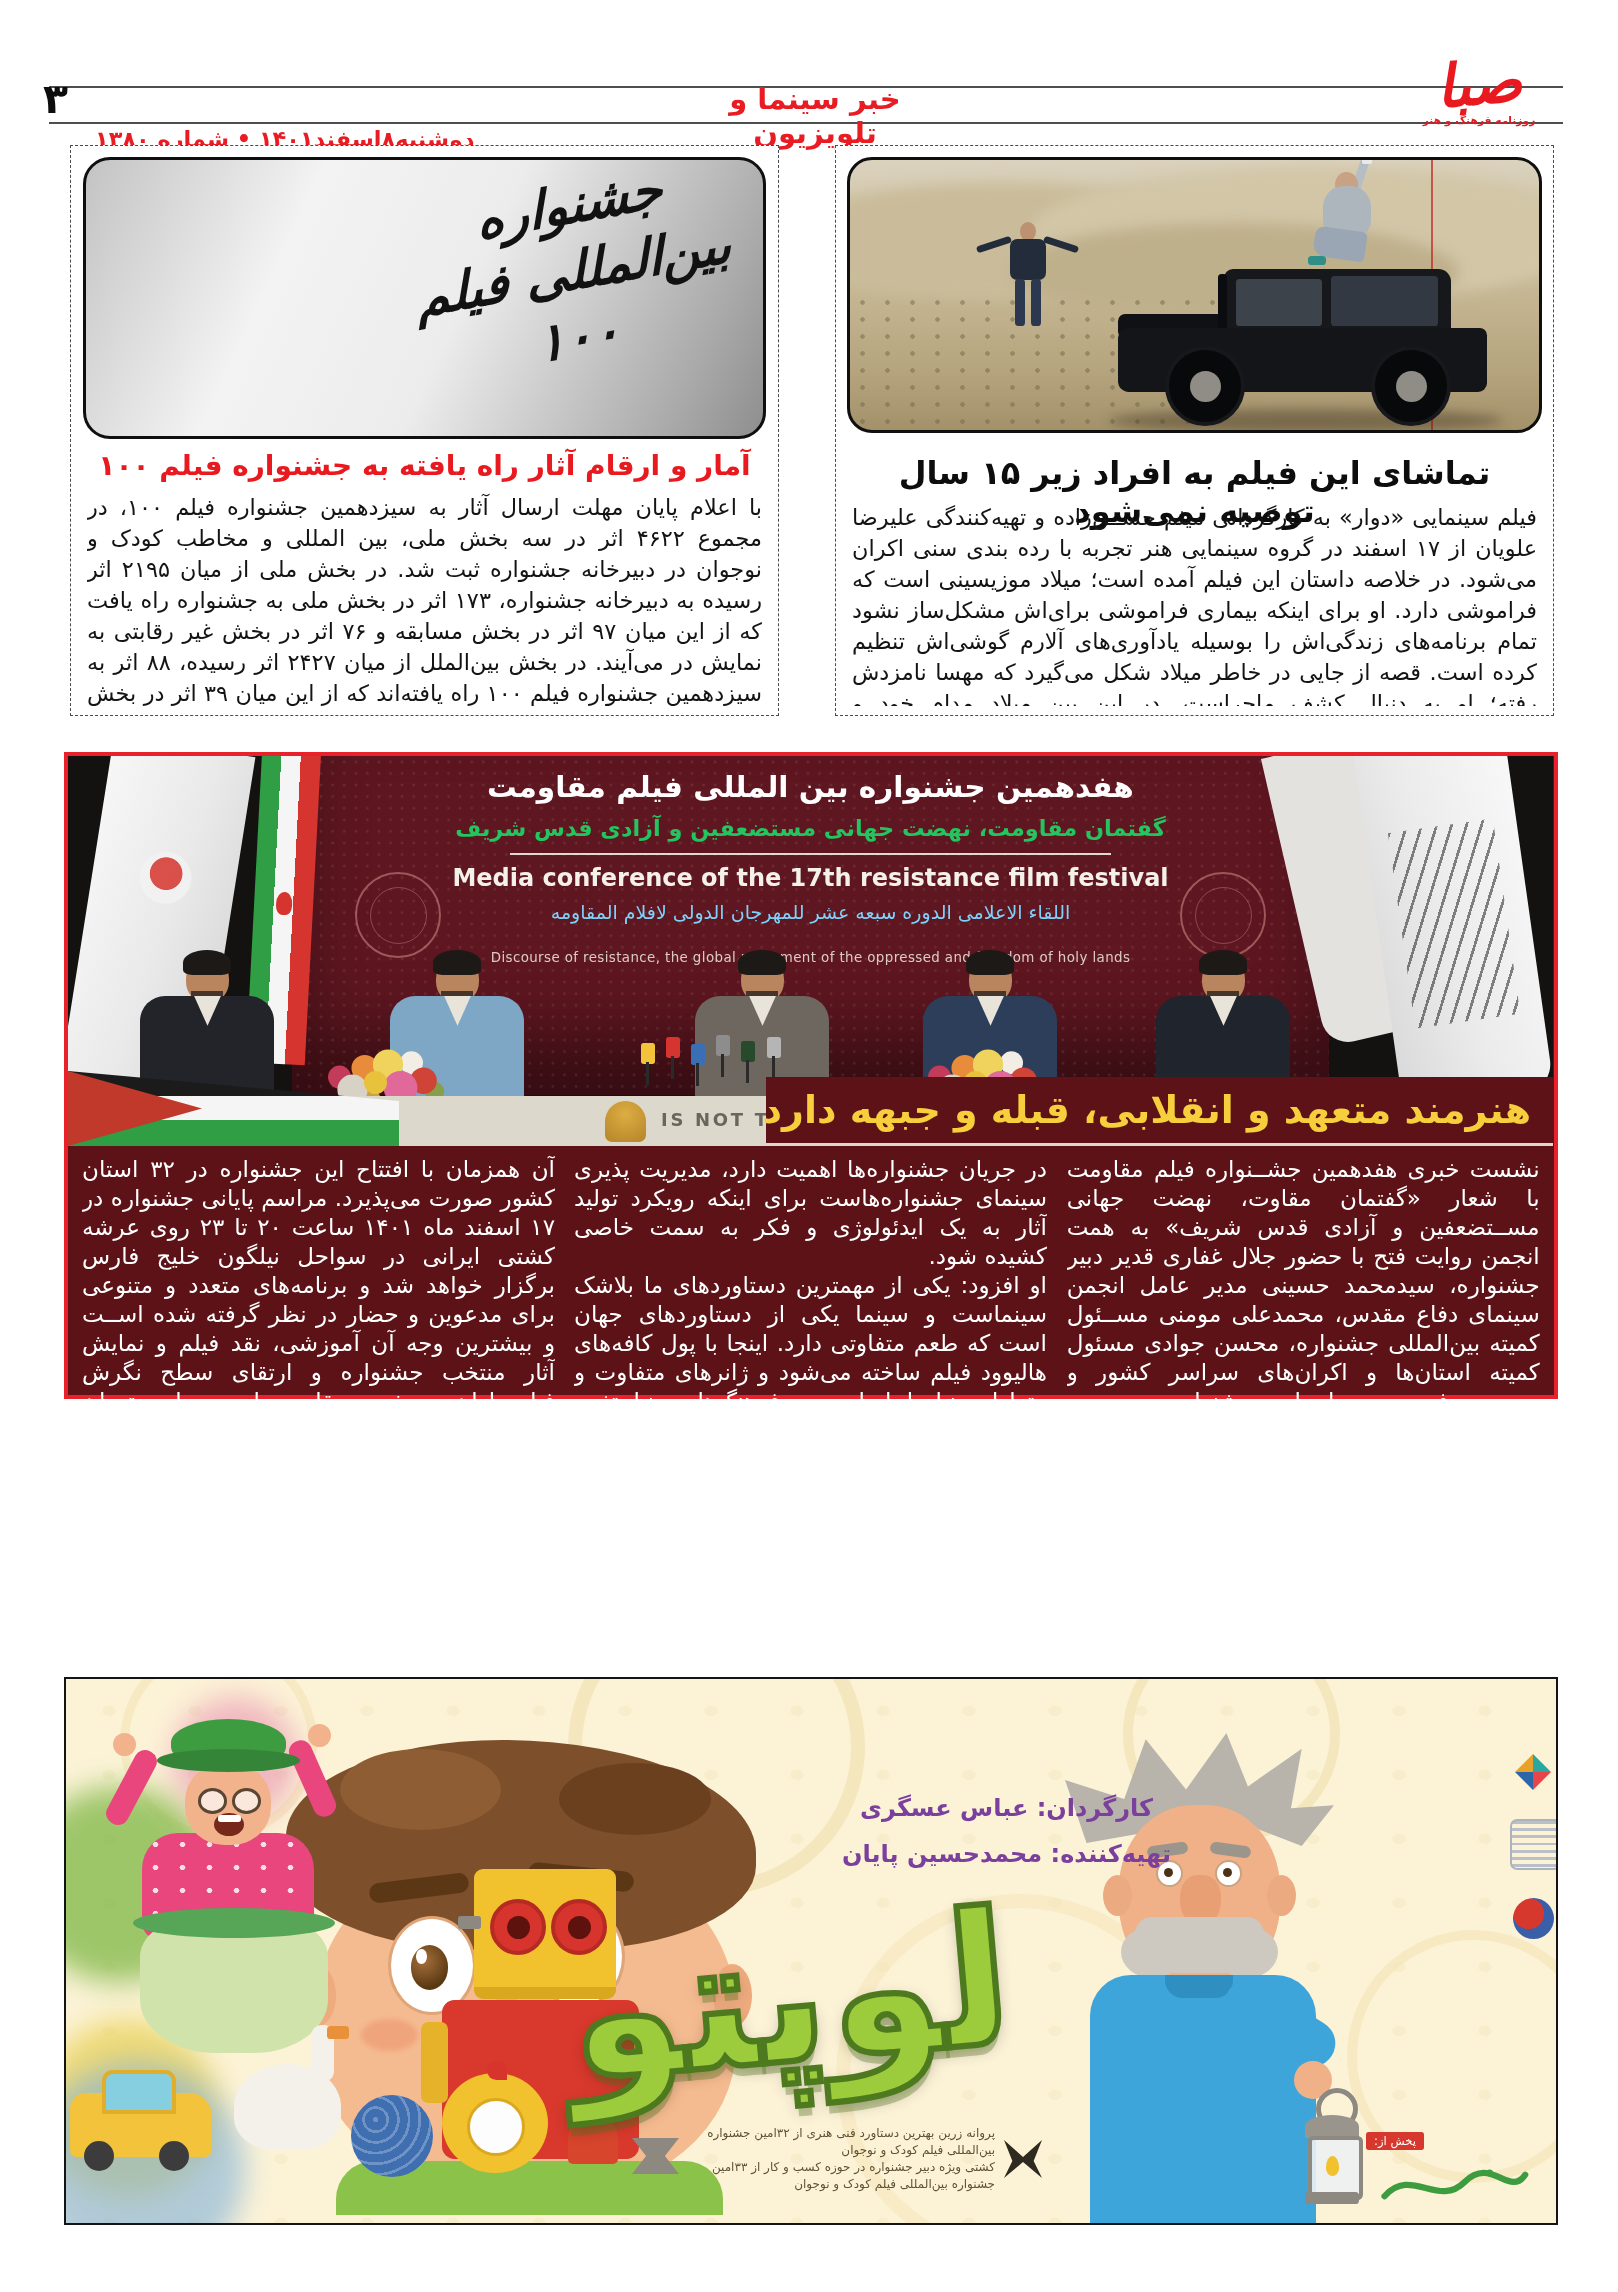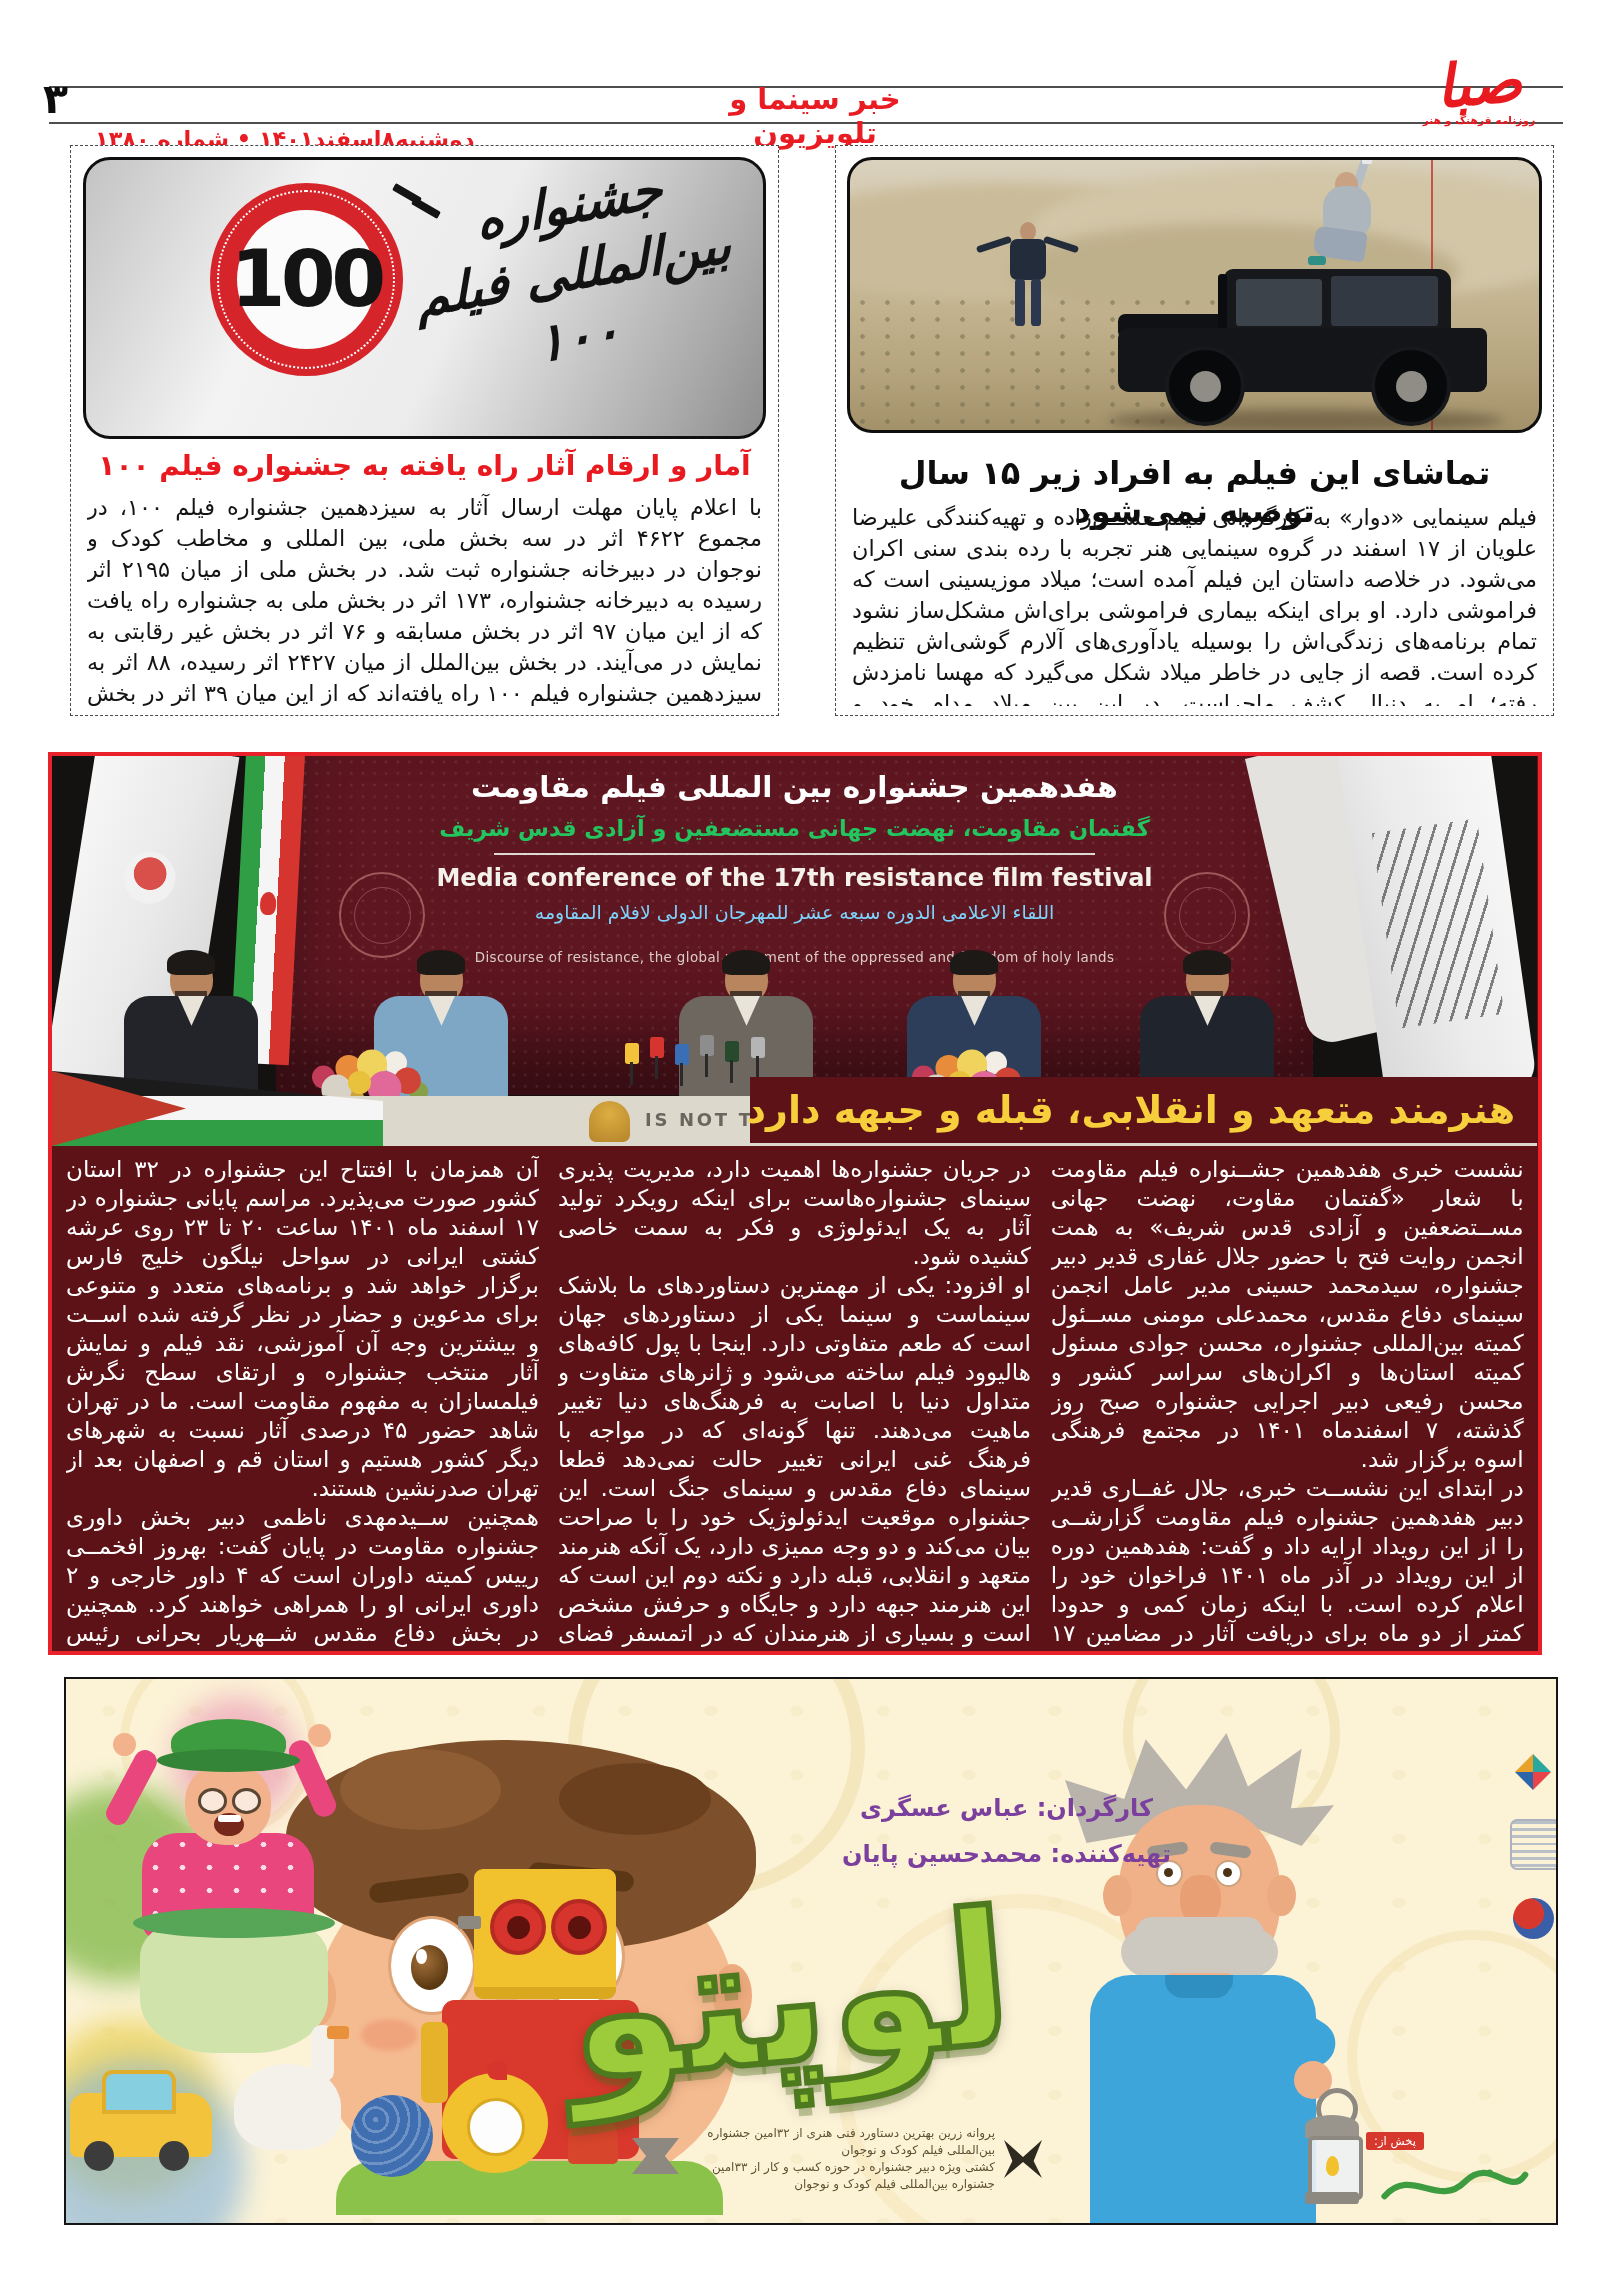--- a/index.html
+++ b/index.html
@@ -80,21 +80,21 @@
   .m-arm{position:absolute;top:19.7px;width:36px;height:7.2px;background:#222c3a;border-radius:3.6px;}
   .m-arm-l{left:-9.9px;transform:rotate(-18deg);}
   .m-arm-r{right:-11.6px;transform:rotate(18deg);}
   .m-leg{position:absolute;top:57px;width:10.7px;height:47px;background:#2c3850;border-radius:3.6px;}
   .m-leg1{left:29px;} .m-leg2{left:45px;}
   .davar-title{position:absolute;left:14.3px;right:14.3px;top:308px;margin:0;text-align:center;direction:rtl;
                font-size:32px;font-weight:800;color:#0d0d0d;}
   .davar-body{top:356px;}
 
   
-  #mid{position:absolute;left:48px;top:752px;width:1494px;height:903px;background:#5c1216;
+  #mid{position:absolute;left:64px;top:752px;width:1494px;height:647px;background:#5c1216;
        border:4.5px solid #e8212a;box-sizing:border-box;}
   .conf{position:absolute;left:0;top:0;width:1485px;height:390px;background:#131210;overflow:hidden;}
   .backdrop{position:absolute;left:224px;right:224px;top:0;height:339px;background:#5e1620;
             box-shadow:inset 0 -54px 72px rgba(0,0,0,.45);}
   .backdrop::before{content:"";position:absolute;inset:0;
             background-image:radial-gradient(rgba(255,255,255,.09) 1.4px,transparent 1.6px);
             background-size:11.6px 11.6px;}
   .b1{position:relative;margin:14.3px 36px 0;font-size:29.6px;font-weight:800;color:#fff;text-align:center;direction:rtl;}
   .b2{position:relative;margin:10.7px 36px 0;font-size:22.4px;font-weight:700;color:#22c55e;text-align:center;direction:rtl;}
   .bdiv{position:relative;width:58%;height:1.8px;background:#ded9d3;margin:12.5px auto 9px;}
@@ -322,27 +322,20 @@
   <div class="page-num">۳</div>
   <div class="date-line">دوشنبه۸اسفند۱۴۰۱ • شماره ۱۳۸۰</div>
   <div class="section-title">خبر سینما و تلویزیون</div>
   <div class="brand">
     <div class="brand-name">صبا</div>
     <div class="brand-tagline">روزنامه فرهنگ و هنر</div>
   </div>
 
   <section class="dash-box" id="box100">
     <div class="art100">
-      <div class="badge">
-        <span class="bq bq1"></span>
-        <span class="bq bq2"></span>
-        <div class="badge-inner">
-          <span class="badge-num">100</span>
-        </div>
-      </div>
       <div class="calli">جشنواره بین‌المللی فیلم ۱۰۰</div>
     </div>
     <h2 class="art-title">آمار و ارقام آثار راه یافته به جشنواره فیلم ۱۰۰</h2>
     <p class="art-body">با اعلام پایان مهلت ارسال آثار به سیزدهمین جشنواره فیلم ۱۰۰، در مجموع ۴۶۲۲ اثر در سه بخش ملی، بین المللی و مخاطب کودک و نوجوان در دبیرخانه جشنواره ثبت شد. در بخش ملی از میان ۲۱۹۵ اثر رسیده به دبیرخانه جشنواره، ۱۷۳ اثر در بخش ملی به جشنواره راه یافت که از این میان ۹۷ اثر در بخش مسابقه و ۷۶ اثر در بخش غیر رقابتی به نمایش در می‌آیند. در بخش بین‌الملل از میان ۲۴۲۷ اثر رسیده، ۸۸ اثر به سیزدهمین جشنواره فیلم ۱۰۰ راه یافته‌اند که از این میان ۳۹ اثر در بخش مسابقه و ۴۹ اثر در بخش خارج از مسابقه به نمایش درخواهند آمد. همچنین ۶۹ اثر در بخش مخاطب کودک توسط هیات انتخاب به جشنواره فیلم ۱۰۰ راه یافته‌اند./تسنیم</p>
   </section>
 
   <section class="dash-box" id="boxDavar">
     <div class="photo">
       <div class="hill hill1"></div>
       <div class="hill hill2"></div>

